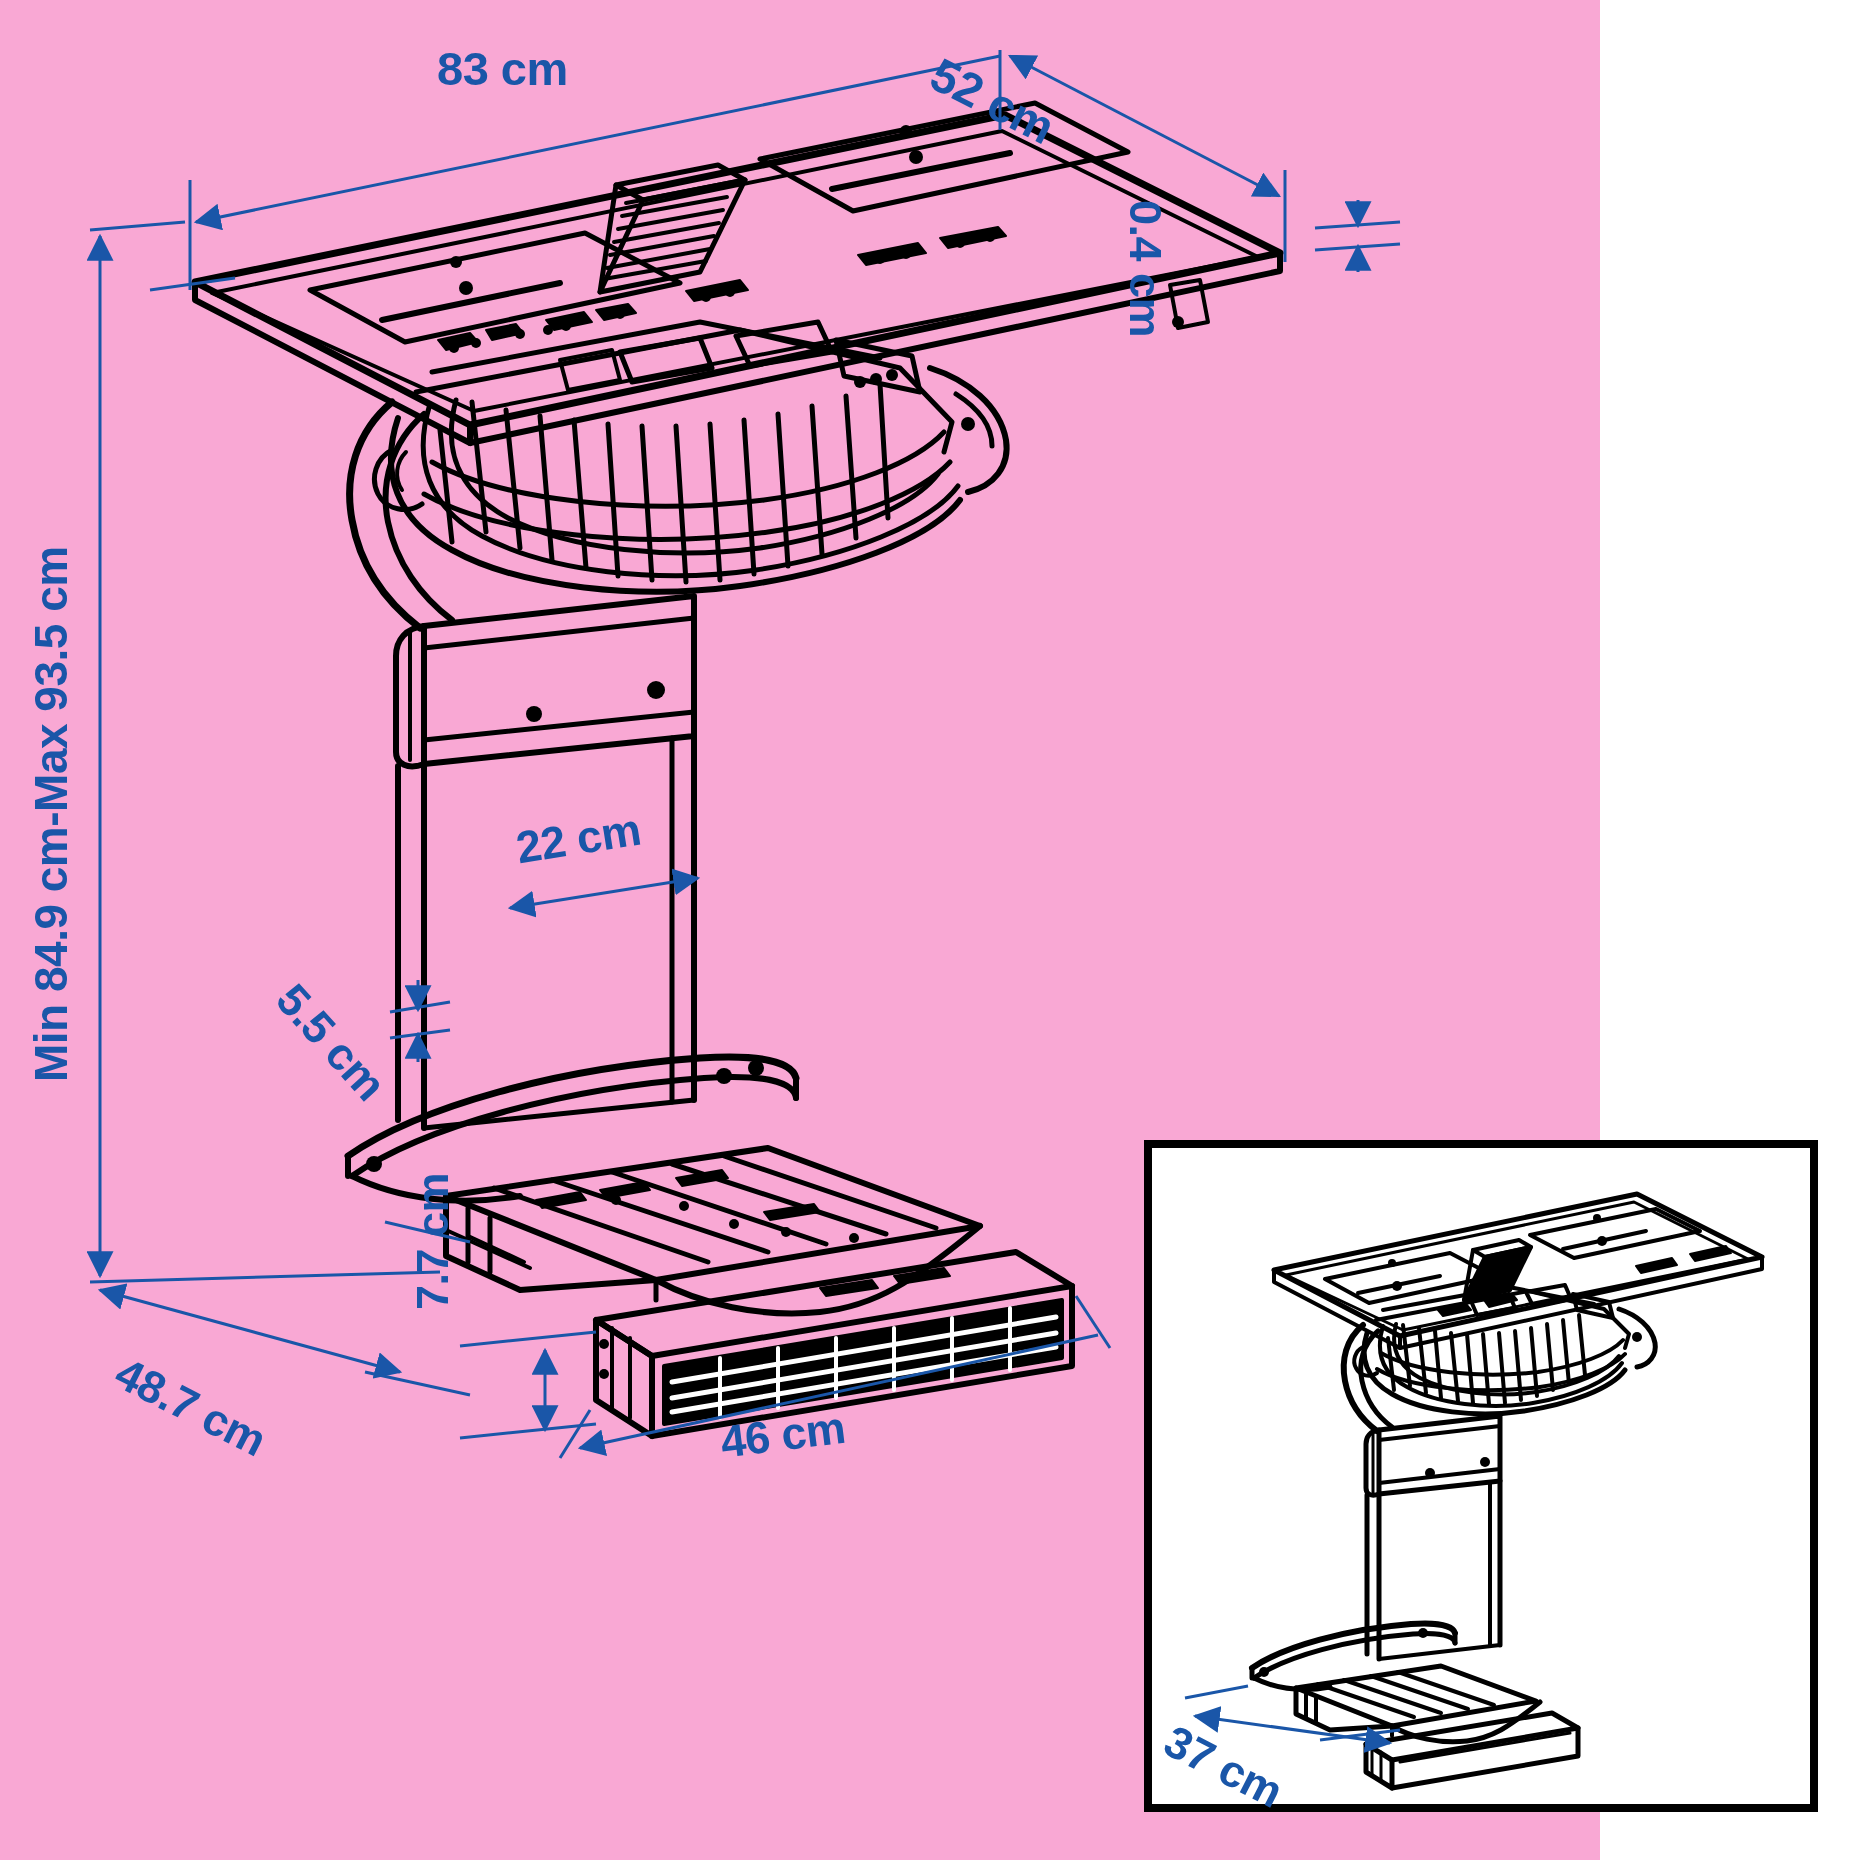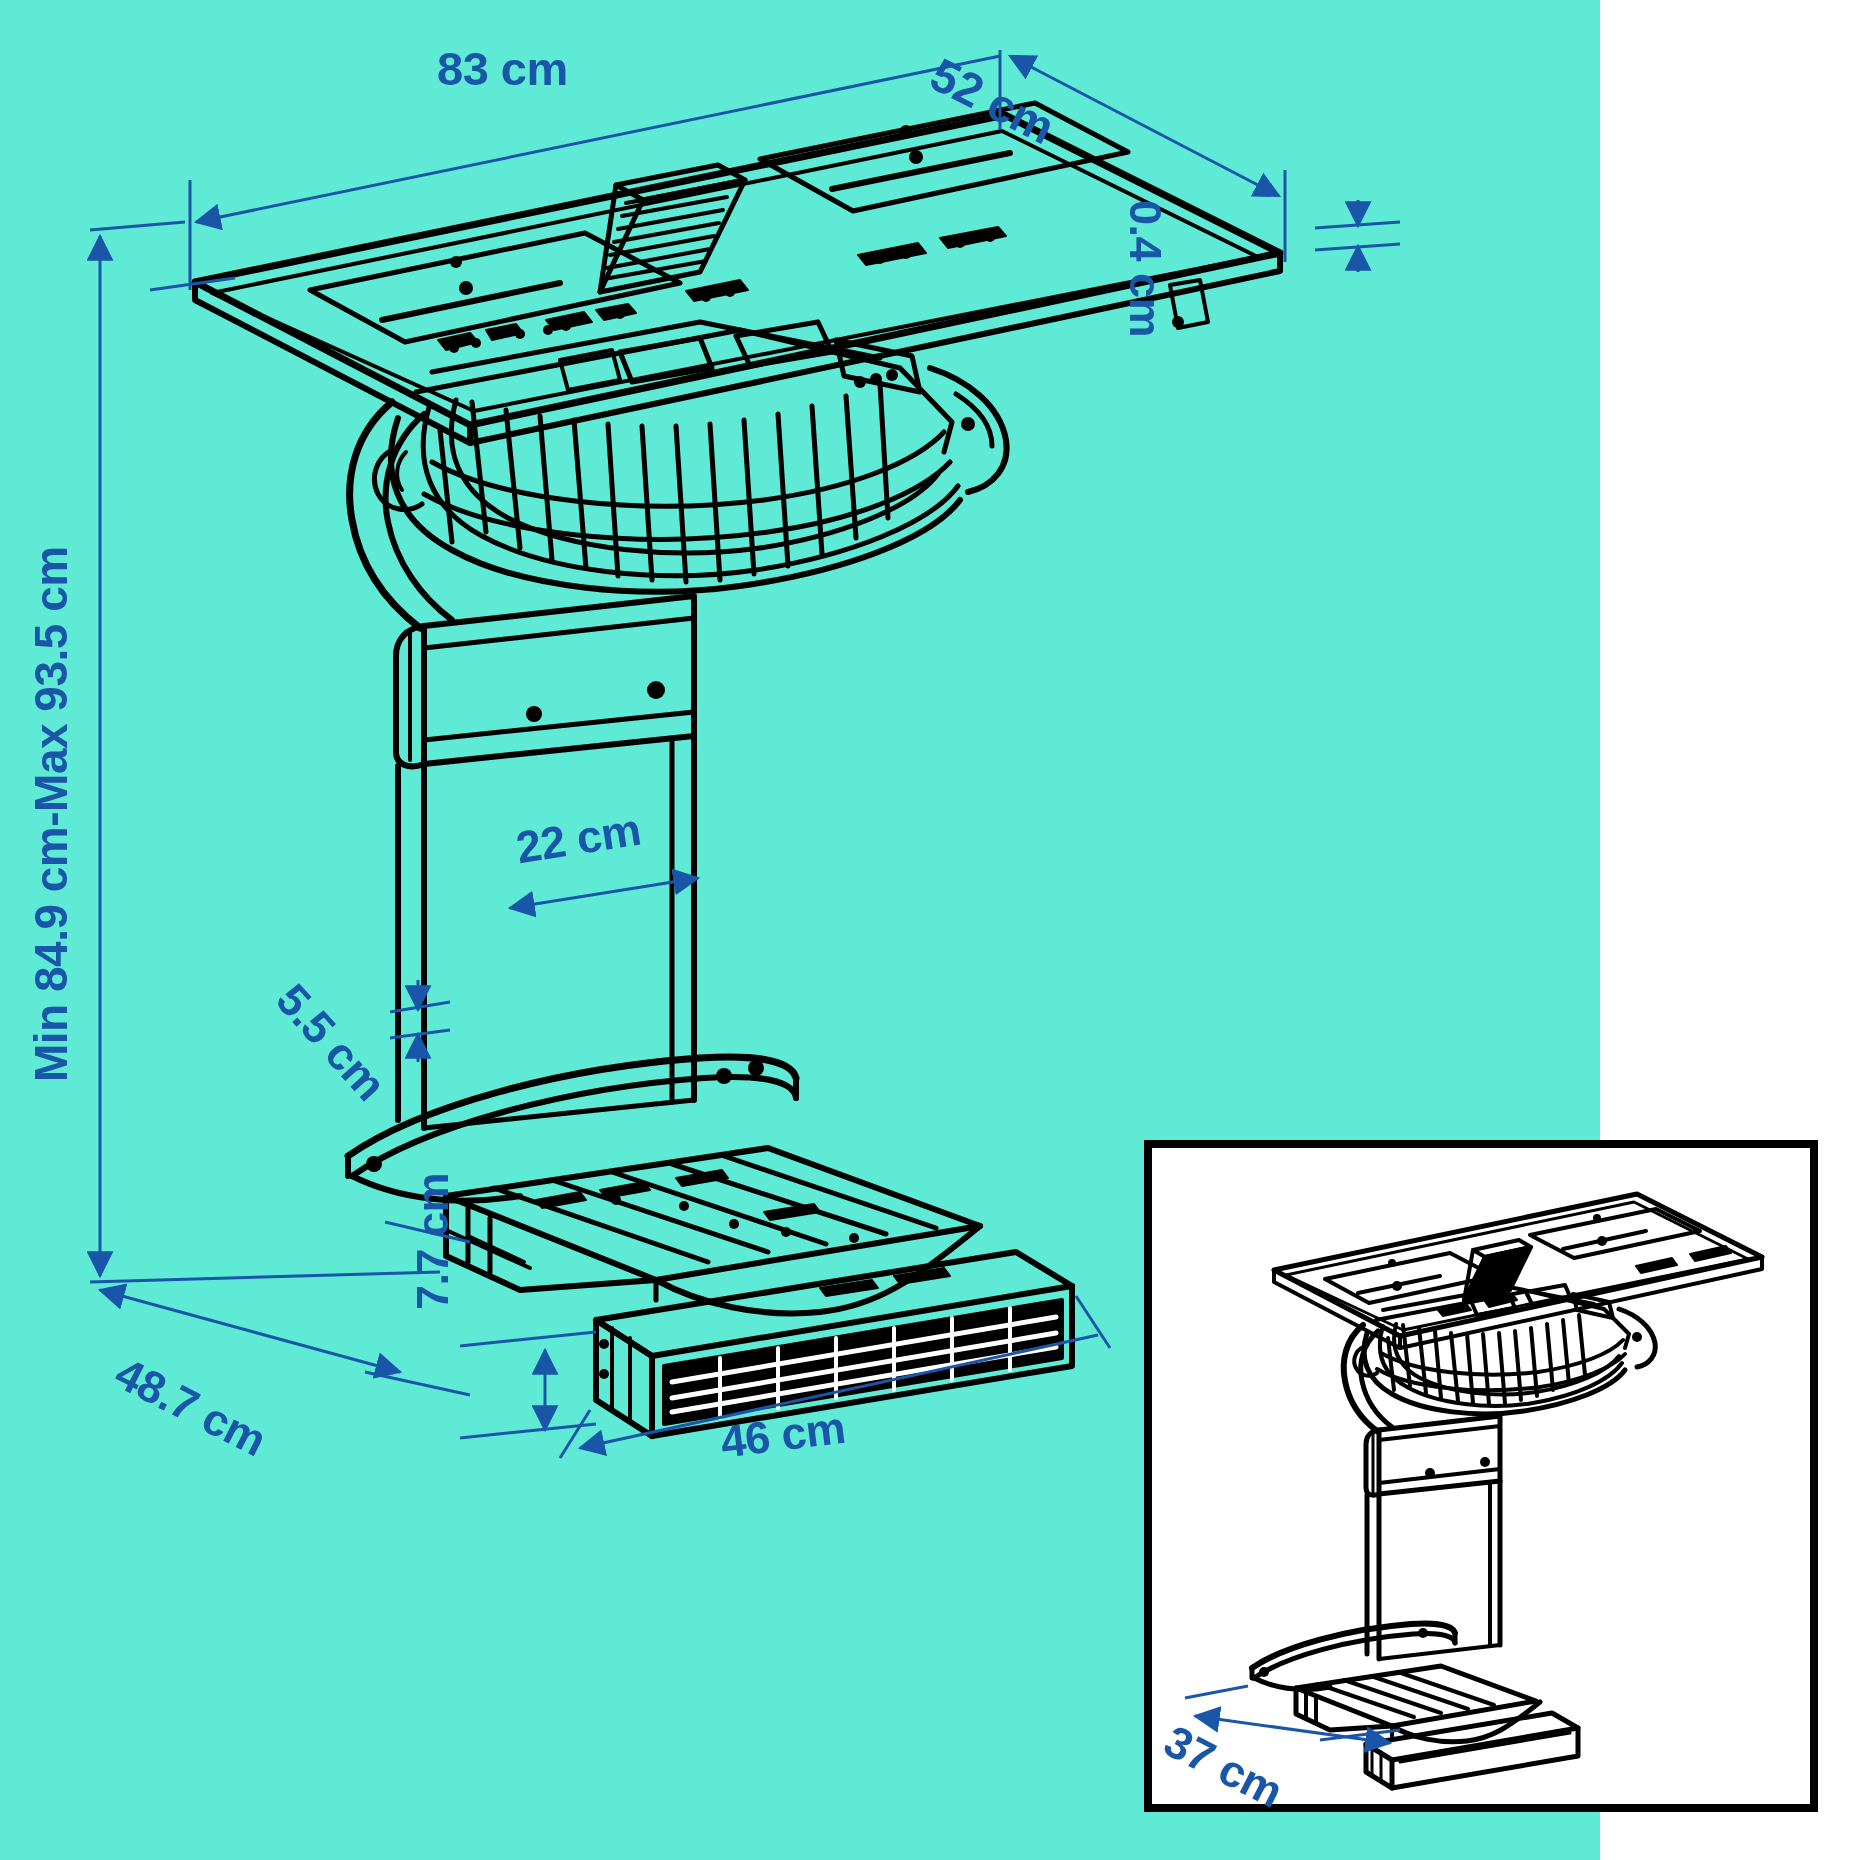--- a/index.html
+++ b/index.html
@@ -12,21 +12,21 @@
     height: 1860px;
     font-family: "Liberation Sans", sans-serif;
     overflow: hidden;
     position: relative;
   }
   #stage {
     position: absolute;
     left: 0; top: 0;
     width: 1600px;
     height: 1860px;
-    background: #5eead4;
+    background: #f9a8d4;
   }
   svg.layer {
     position: absolute;
     left: 0; top: 0;
     width: 1860px;
     height: 1860px;
     display: block;
   }
   .dim-label {
     position: absolute;

